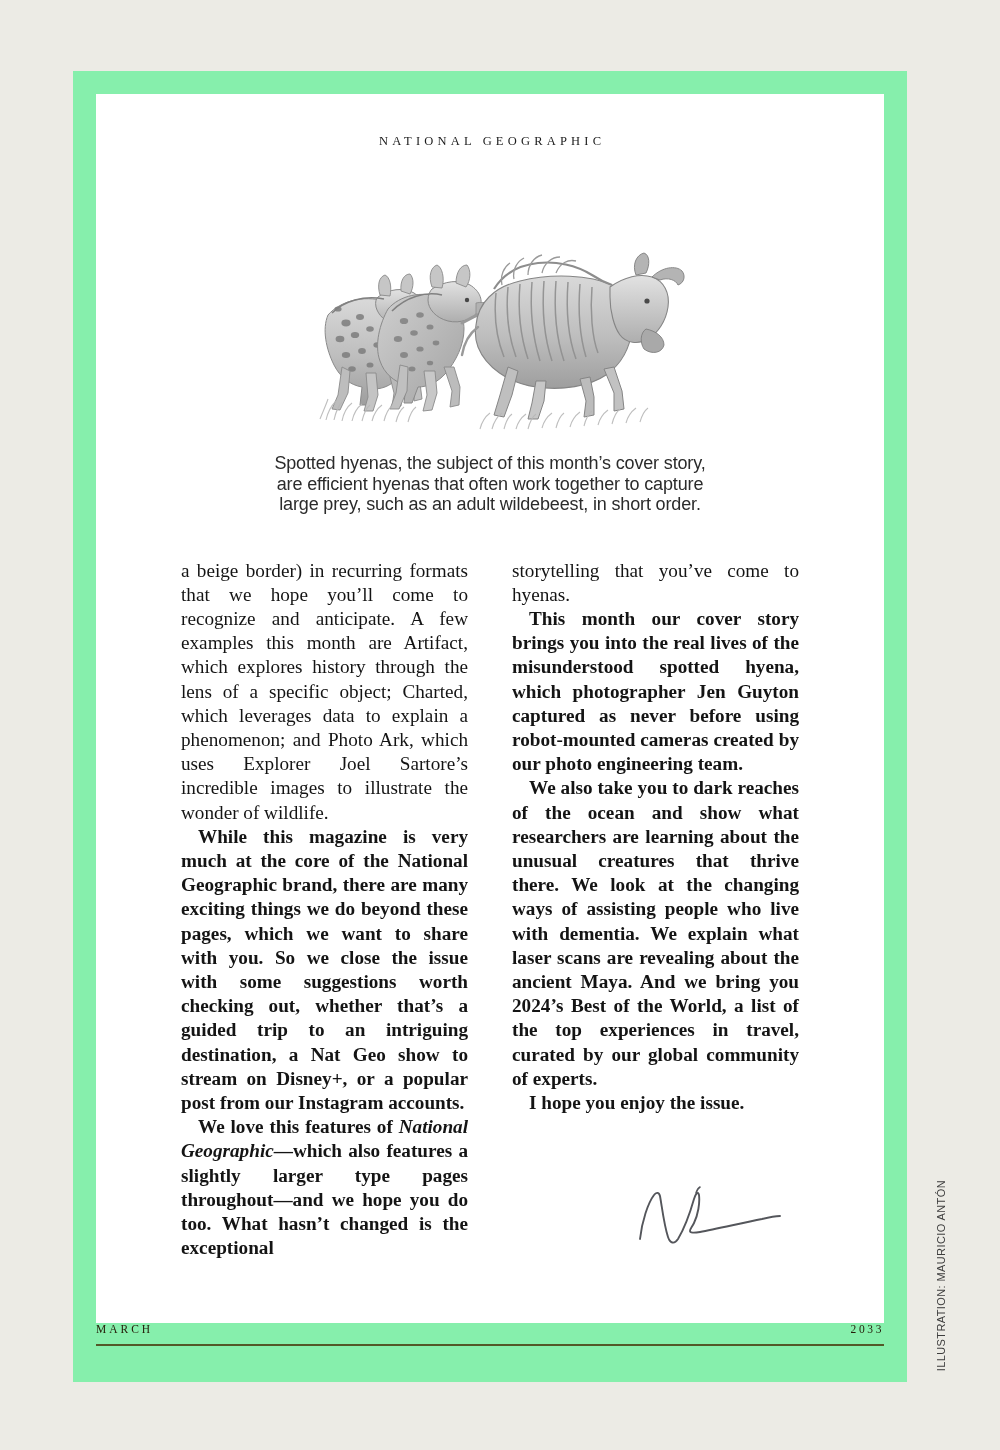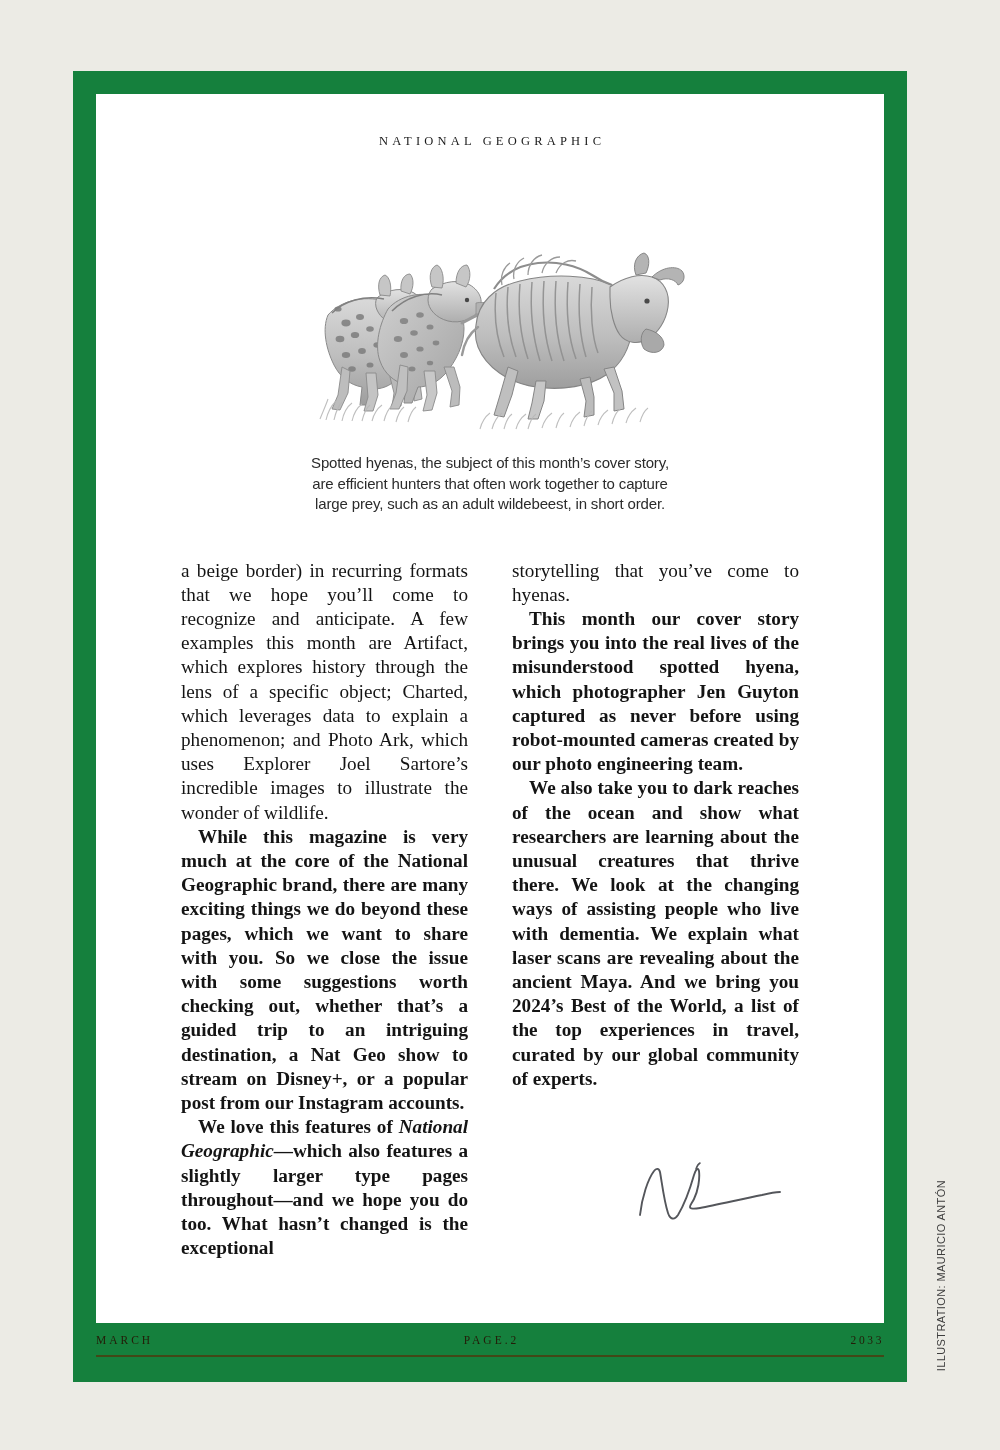--- a/index.html
+++ b/index.html
@@ -14,21 +14,21 @@
     overflow: hidden;
   }
 
   
   .page {
     position: absolute;
     left: 73px;
     top: 71px;
     width: 834px;
     height: 1311px;
-    background: #15803d;
+    background: #86efac;
     box-sizing: border-box;
   }
   .page-inner {
     position: absolute;
     left: 23px;
     top: 23px;
     width: 788px;
     height: 1229px;
     background: #ffffff;
     box-sizing: border-box;
@@ -57,21 +57,21 @@
   .illustration-wrap svg {
     display: block;
   }
 
   
   .caption {
     margin: 16px auto 0 auto;
     width: 490px;
     text-align: center;
     font-family: "Liberation Sans", sans-serif;
-    font-size: 15px;
+    font-size: 18px;
     line-height: 20.5px;
     color: #2b2b2b;
     letter-spacing: -0.15px;
   }
 
   
   .columns {
     margin: 44px auto 0 auto;
     width: 618px;
     display: flex;
@@ -106,21 +106,21 @@
     margin-top: 58px;
     padding-left: 120px;
   }
   .signature svg { display: block; }
 
   
   .footer {
     position: absolute;
     left: 23px;
     right: 23px;
-    bottom: 10px;
+    bottom: 21px;
     height: 38px;
   }
   .footer-row {
     position: relative;
     height: 22px;
     font-family: "Liberation Serif", serif;
     font-size: 11.5px;
     letter-spacing: 3px;
     color: #241c08;
   }
@@ -331,53 +331,53 @@
             <path d="M318 228 C320 220, 324 216, 328 213"></path>
           <path d="M332 227 C334 219, 336 215, 340 212"></path>
             <path d="M346 226 C348 218, 352 214, 356 211"></path>
           <path d="M360 225 C362 218, 364 214, 368 211"></path>
         </g>
       </svg>
     </div>
 
     <div class="caption">
       <span>Spotted hyenas, the subject of this month’s cover story,</span><br>
-      <span>are efficient hunters that often work together to capture</span><br>
+      <span>are efficient hyenas that often work together to capture</span><br>
       <span>large prey, such as an adult wildebeest, in short order.</span>
     </div>
 
     <div class="columns">
 
       <div class="col">
         <p>a beige border) in recurring formats that we hope you’ll come to recognize and anticipate. A few examples this month are Artifact, which explores history through the lens of a specific object; Charted, which leverages data to explain a phenomenon; and Photo Ark, which uses Explorer Joel Sartore’s incredible images to illustrate the wonder of wildlife.</p>
         <p>While this magazine is very much at the core of the National Geographic brand, there are many exciting things we do beyond these pages, which we want to share with you. So we close the issue with some suggestions worth checking out, whether that’s a guided trip to an intriguing destination, a Nat Geo show to stream on Disney+, or a popular post from our Instagram accounts.</p>
         <p class="nojustify-last"><span style="text-indent:0"><span>We love this features of </span><em>National Geographic</em><span>—which also features a slightly larger type pages throughout—and we hope you do too. What hasn’t changed is the exceptional</span></span></p>
       </div>
 
       <div class="col">
         <p style="text-indent:0">storytelling that you’ve come to hyenas.</p>
         <p>This month our cover story brings you into the real lives of the misunderstood spotted hyena, which photographer Jen Guyton captured as never before using robot-mounted cameras created by our photo engineering team.</p>
         <p>We also take you to dark reaches of the ocean and show what researchers are learning about the unusual creatures that thrive there. We look at the changing ways of assisting people who live with dementia. We explain what laser scans are revealing about the ancient Maya. And we bring you 2024’s Best of the World, a list of the top experiences in travel, curated by our global community of experts.</p>
+        <p class="nojustify-last">I hope you enjoy the issue.</p>
 
         <div class="signature">
           <svg width="160" height="80" viewBox="0 0 160 80" aria-hidden="true">
             <path d="M8 66 C10 48, 16 30, 22 22 C24 19, 27 19, 28 23 C30 34, 32 52, 36 64
                      C38 70, 42 72, 46 66 C52 56, 58 40, 62 26 C64 20, 66 18, 67 22
                      C68 30, 66 42, 62 50 C60 54, 58 56, 58 58 C58 60, 62 60, 68 59
                      C84 56, 110 50, 130 46 C138 44, 144 43, 148 43" fill="none" stroke="#54565b" stroke-width="1.9" stroke-linecap="round" stroke-linejoin="round"></path>
             <path d="M64 20 C65 17, 66 15, 68 14" fill="none" stroke="#54565b" stroke-width="1.6" stroke-linecap="round"></path>
           </svg>
         </div>
       </div>
     </div>
   </div>
 
   <div class="footer">
     <div class="footer-row">
       <span class="footer-left">MARCH</span>
-      <span class="footer-center">PAGE.2</span>
       <span class="footer-right">2033</span>
       <div class="footer-rule"></div>
     </div>
   </div>
 </div>
 
 <div class="credit">ILLUSTRATION: MAURICIO ANTÓN</div>
 
 </body></html>

